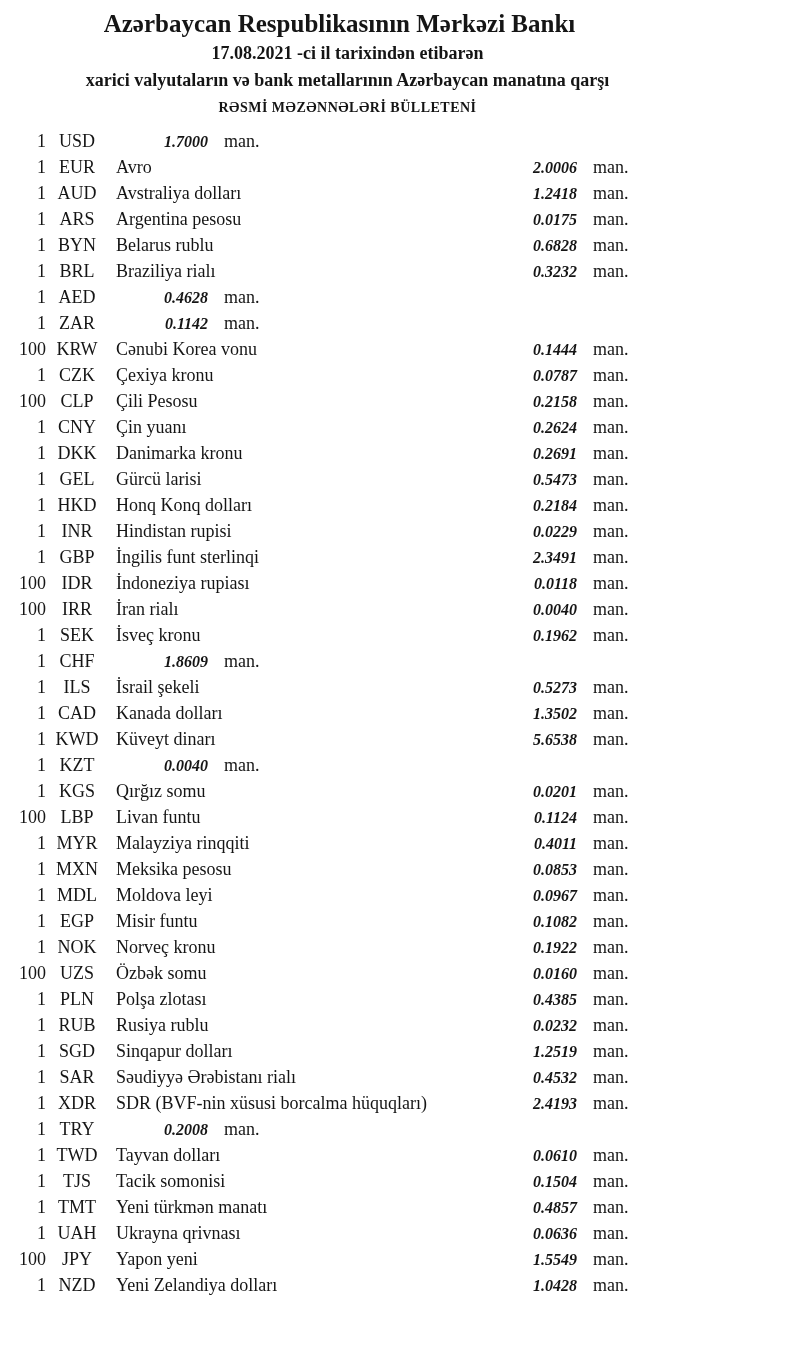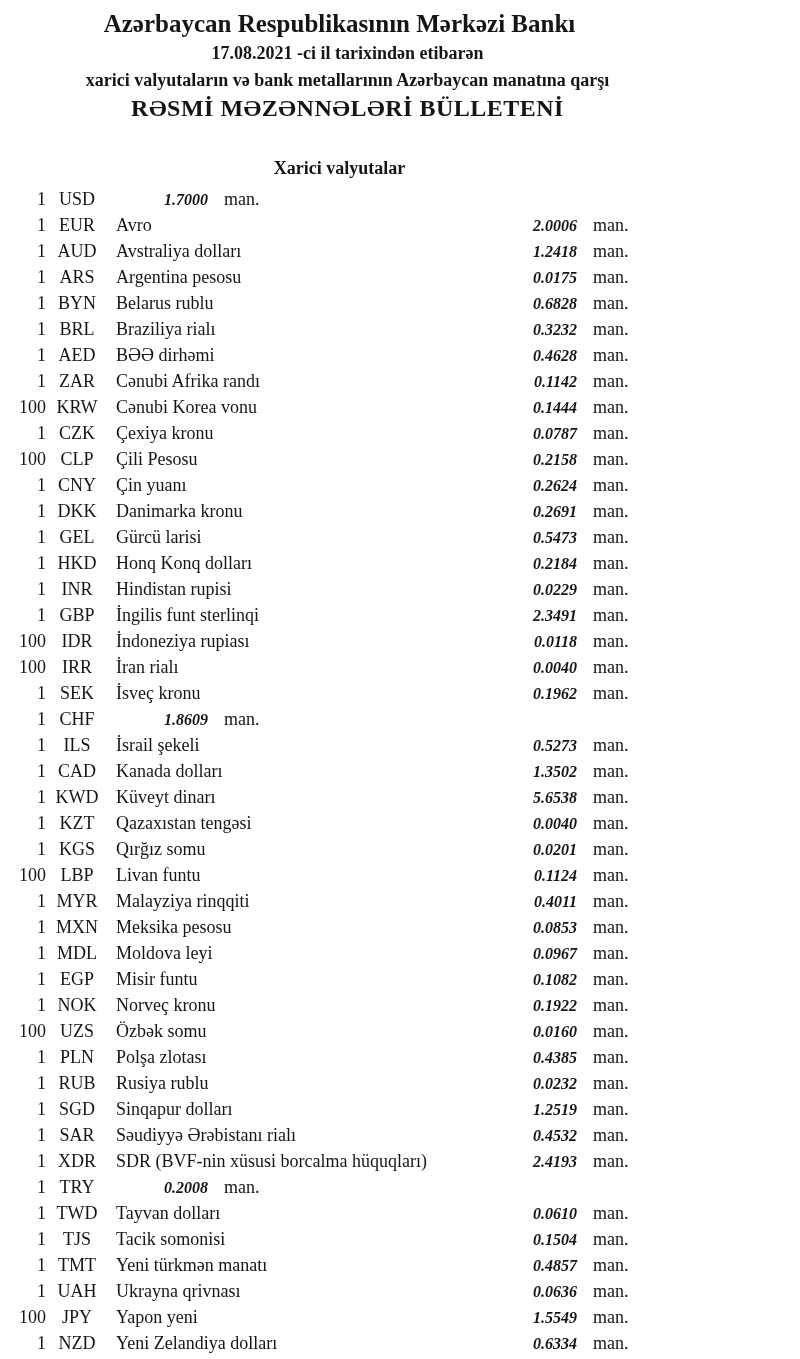--- a/index.html
+++ b/index.html
@@ -13,21 +13,21 @@
   .page { width: 679px; }
   header { text-align: center; padding-top: 8px; }
   .title {
     font-size: 25px;
     line-height: 32px;
     font-weight: bold;
   }
   .line { font-weight: bold; margin-left: 16px; }
   .date-line    { font-size: 18px;   line-height: 27px; }
   .subject-line { font-size: 18px;   line-height: 27px; }
-  .bulletin-line{ font-size: 24px;   line-height: 28px; letter-spacing: 0.5px; }
+  .bulletin-line{ font-size: 14px;   line-height: 28px; letter-spacing: 0.5px; }
   .section-title {
     margin: 34px 0 0 0;
     text-align: center;
     font-size: 18px;
     line-height: 24px;
     font-weight: bold;
   }
   .table { margin-top: 6px; }
   .row {
     display: flex;
@@ -53,21 +53,20 @@
 <body>
 
 <div class="page">
   <header>
     <div class="title">Azərbaycan Respublikasının Mərkəzi Bankı</div>
     <div class="line date-line">17.08.2021 -ci il tarixindən etibarən</div>
     <div class="line subject-line">xarici valyutaların və bank metallarının Azərbaycan manatına qarşı</div>
     <div class="line bulletin-line">RƏSMİ MƏZƏNNƏLƏRİ BÜLLETENİ</div>
   </header>
 
-  <div class="section-title">Xarici valyutalar</div>
 
   <div class="table">
   <div class="row">
     <span class="qty">1</span>
     <span class="code">USD</span>
     <span class="rate">1.7000</span>
     <span class="unit">man.</span>
   </div>
 
   <div class="row">
@@ -106,29 +105,27 @@
     <span class="qty">1</span>
     <span class="code">BRL</span>
     <span class="name">Braziliya rialı</span>
     <span class="rate">0.3232</span>
     <span class="unit">man.</span>
   </div>
 
   <div class="row">
     <span class="qty">1</span>
     <span class="code">AED</span>
-    <span class="name">BƏƏ dirhəmi</span>
     <span class="rate">0.4628</span>
     <span class="unit">man.</span>
   </div>
 
   <div class="row">
     <span class="qty">1</span>
     <span class="code">ZAR</span>
-    <span class="name">Cənubi Afrika randı</span>
     <span class="rate">0.1142</span>
     <span class="unit">man.</span>
   </div>
 
   <div class="row">
     <span class="qty">100</span>
     <span class="code">KRW</span>
     <span class="name">Cənubi Korea vonu</span>
     <span class="rate">0.1444</span>
     <span class="unit">man.</span>
@@ -249,21 +246,20 @@
     <span class="qty">1</span>
     <span class="code">KWD</span>
     <span class="name">Küveyt dinarı</span>
     <span class="rate">5.6538</span>
     <span class="unit">man.</span>
   </div>
 
   <div class="row">
     <span class="qty">1</span>
     <span class="code">KZT</span>
-    <span class="name">Qazaxıstan tengəsi</span>
     <span class="rate">0.0040</span>
     <span class="unit">man.</span>
   </div>
 
   <div class="row">
     <span class="qty">1</span>
     <span class="code">KGS</span>
     <span class="name">Qırğız somu</span>
     <span class="rate">0.0201</span>
     <span class="unit">man.</span>
@@ -409,17 +405,17 @@
     <span class="code">JPY</span>
     <span class="name">Yapon yeni</span>
     <span class="rate">1.5549</span>
     <span class="unit">man.</span>
   </div>
 
   <div class="row">
     <span class="qty">1</span>
     <span class="code">NZD</span>
     <span class="name">Yeni Zelandiya dolları</span>
-    <span class="rate">0.6334</span>
+    <span class="rate">1.0428</span>
     <span class="unit">man.</span>
   </div>
 </div>
 </div>
 
 </body></html>

